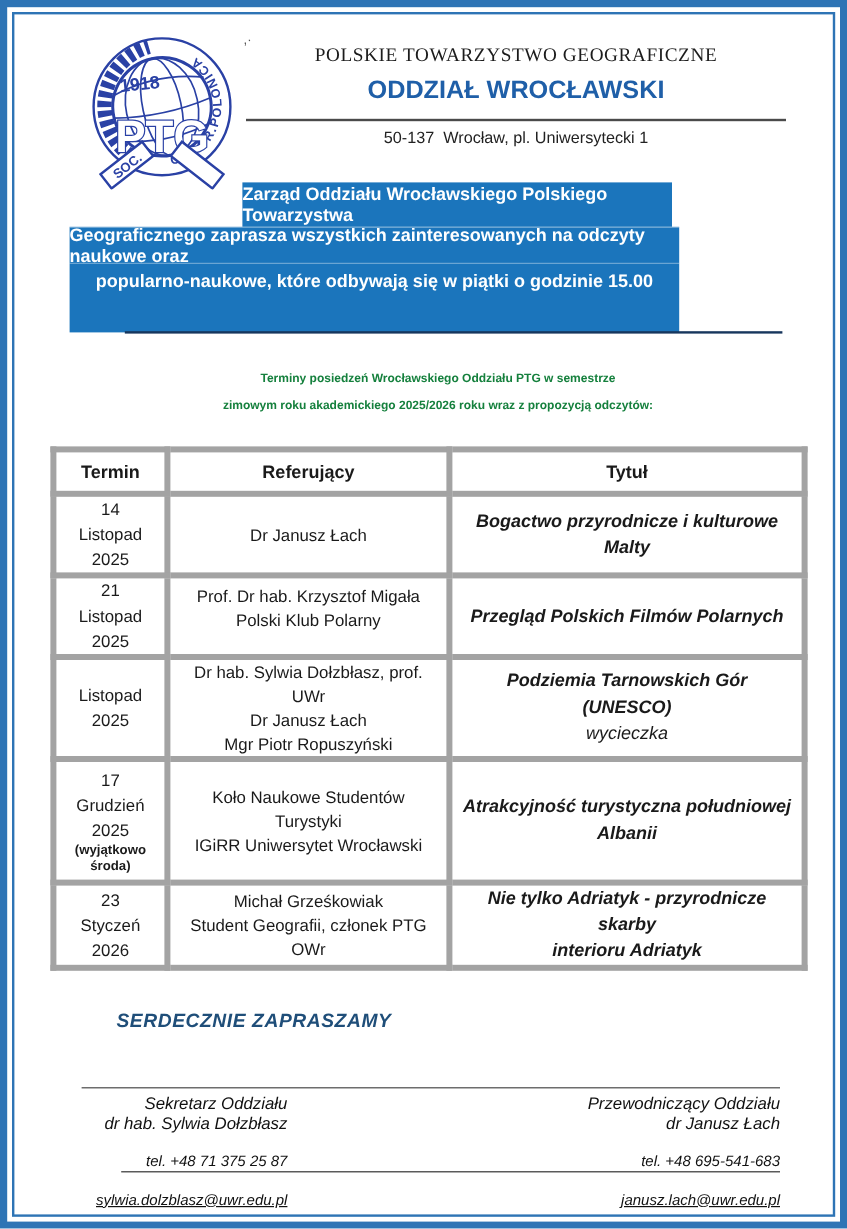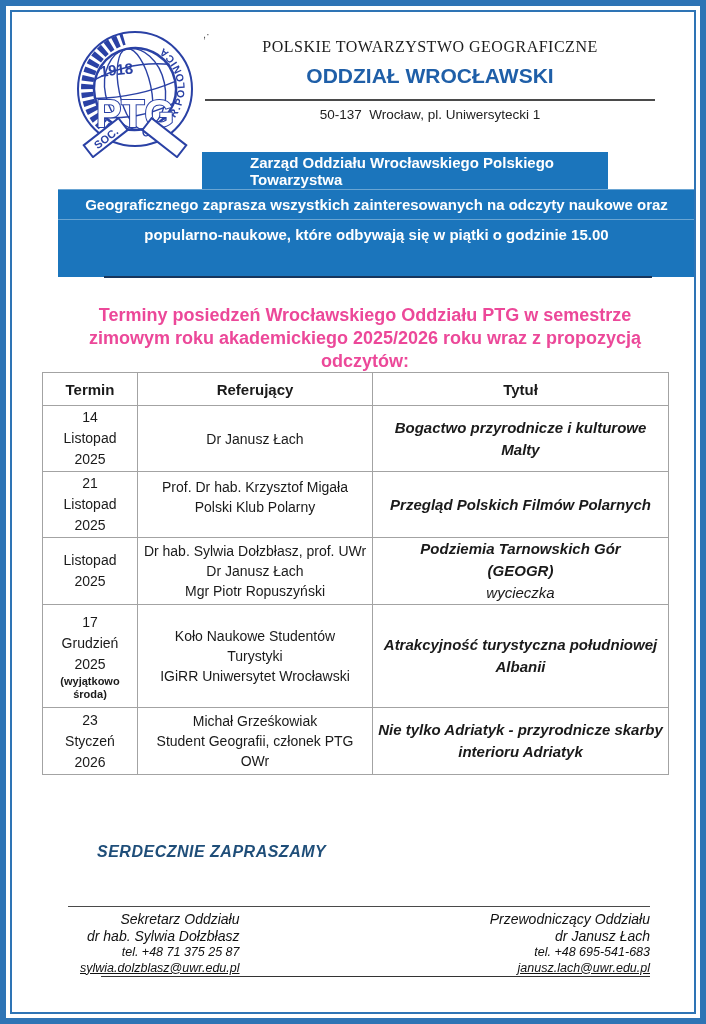--- a/index.html
+++ b/index.html
@@ -14,55 +14,55 @@
   .society { position:absolute; left:205px; top:38px; width:450px; text-align:center;
              font-family:"Liberation Serif", serif; font-size:16px; letter-spacing:.5px; color:#1c1c1c; }
   .branch { position:absolute; left:205px; top:64px; width:450px; text-align:center;
             font-size:21px; font-weight:bold; color:#1F5FA8; }
   .hdr-divider { position:absolute; left:205px; top:99px; width:450px; border-top:2px solid #4a4a4a; }
   .address { position:absolute; left:205px; top:107px; width:450px; text-align:center;
              font-size:13.5px; color:#222; white-space:pre-wrap; }
 
   
   .banner-line1 { position:absolute; left:202px; top:152px; width:358px; height:37px; background:#1B75BC;
-                  color:#fff; font-weight:bold; font-size:15px; display:flex; align-items:center; justify-content:center;padding-left:48px; }
-  .banner-wide { position:absolute; left:58px; top:189px; width:637px; height:88px; background:#1B75BC;
+                  color:#fff; font-weight:bold; font-size:15px; display:flex; align-items:center; justify-content:center; }
+  .banner-wide { position:absolute; left:58px; top:189px; width:508px; height:88px; background:#1B75BC;
                  color:#fff; font-weight:bold; font-size:15px; }
   .banner-wide .bline { height:29px; display:flex; align-items:center; justify-content:center;
                         border-top:1px solid rgba(255,255,255,0.35); }
   .banner-red { color:#C00000; margin-left:5px; }
   .banner-underline { position:absolute; left:104px; top:276px; width:548px; height:2px; background:#17365D; }
 
   
   .intro { position:absolute; left:45px; top:304px; width:640px; text-align:center;
-           font-size:18px; font-weight:bold; line-height:23px; color:#ec4899; }
+           font-size:10px; font-weight:bold; line-height:23px; color:#15803d; }
 
   
   table.schedule { position:absolute; left:42px; top:372px; width:626px; border-collapse:collapse; table-layout:fixed; }
-  .schedule th, .schedule td { border:1px solid #a3a3a3; text-align:center; vertical-align:middle; padding:0 4px; overflow:hidden; }
+  .schedule th, .schedule td { border:5px solid #a3a3a3; text-align:center; vertical-align:middle; padding:0 4px; overflow:hidden; }
   .schedule th { font-size:15px; height:32px; font-weight:bold; }
   .r1,.r2,.r3 { height:66px; } .r4 { height:103px; } .r5 { height:67px; }
   .c-termin { font-size:14px; line-height:21px; }
   .cell-note { font-size:11px; line-height:13px;font-weight:bold; }
   .c-ref { font-size:14px; line-height:20px; }
   .r2 .c-ref { vertical-align:top; padding-top:5px;text-align:center; }
   .c-tytul { font-weight:bold; font-style:italic; font-size:15px; line-height:22px; }
   .tytul-note { font-weight:normal; }
 
   
   .closing { position:absolute; left:97px; top:843px; width:606px; 
              font-size:16px; font-weight:bold; font-style:italic; letter-spacing:.5px; color:#1F4E79; }
 
   
   .ft-line-top { position:absolute; left:68px; top:906px; width:582px; border-top:1px solid #4a4a4a; }
   .ft-block { position:absolute; top:911px; font-style:italic; color:#111; }
   .ft-left { left:80px; text-align:right; }
   .ft-right { right:56px; text-align:right; }
   .ft-role, .ft-name { font-size:14px; line-height:17px; }
-  .ft-small { font-size:12.5px; line-height:15.5px; }
+  .ft-small { font-size:12.5px; line-height:15.5px;margin-top:16px; }
   .ft-email { cursor:pointer;text-decoration:underline; }
   .ft-line-bottom { position:absolute; left:101px; top:976px; width:549px; border-top:1.5px solid #333; }
 </style>
 </head>
 <body>
 
 <div class="page">
 
   <svg class="logo" viewBox="0 0 138 134" xmlns="http://www.w3.org/2000/svg">
     <defs>
@@ -173,21 +173,21 @@
       <td class="c-ref">
             <div>
               <div>Dr hab. Sylwia Dołzbłasz, prof. UWr</div>
               <div>Dr Janusz Łach</div>
               <div>Mgr Piotr Ropuszyński</div>
             </div>
           </td>
       <td class="c-tytul">
         <div>
               <div>Podziemia Tarnowskich Gór</div>
-              <div>(GEOGR)</div>
+              <div>(UNESCO)</div>
             </div>
         <div class="tytul-note">wycieczka</div>
       </td>
     </tr>
     <tr class="r4">
       <td class="c-termin">
         <div>
               <div>17</div>
               <div>Grudzień</div>
               <div>2025</div>

